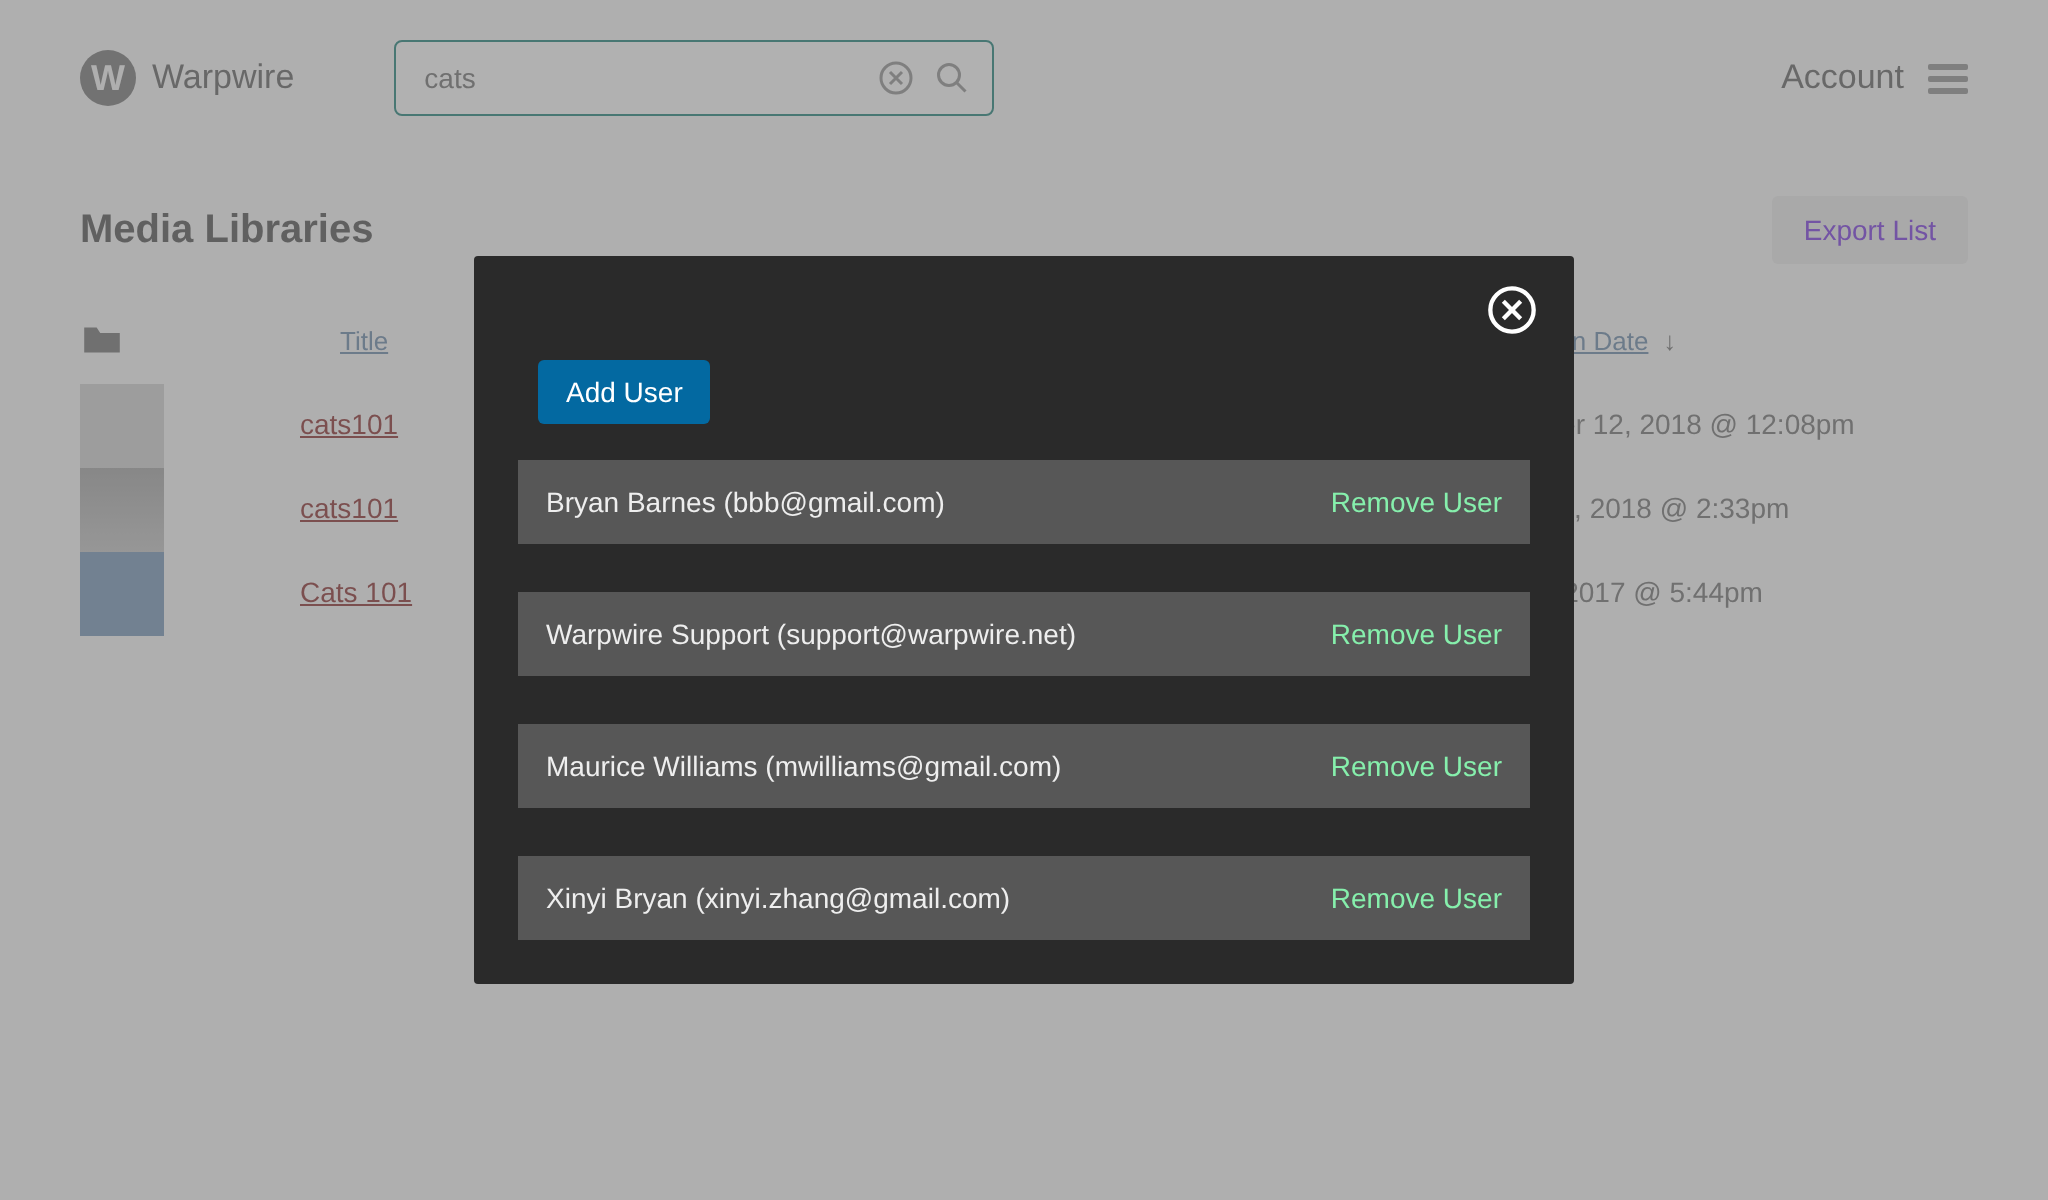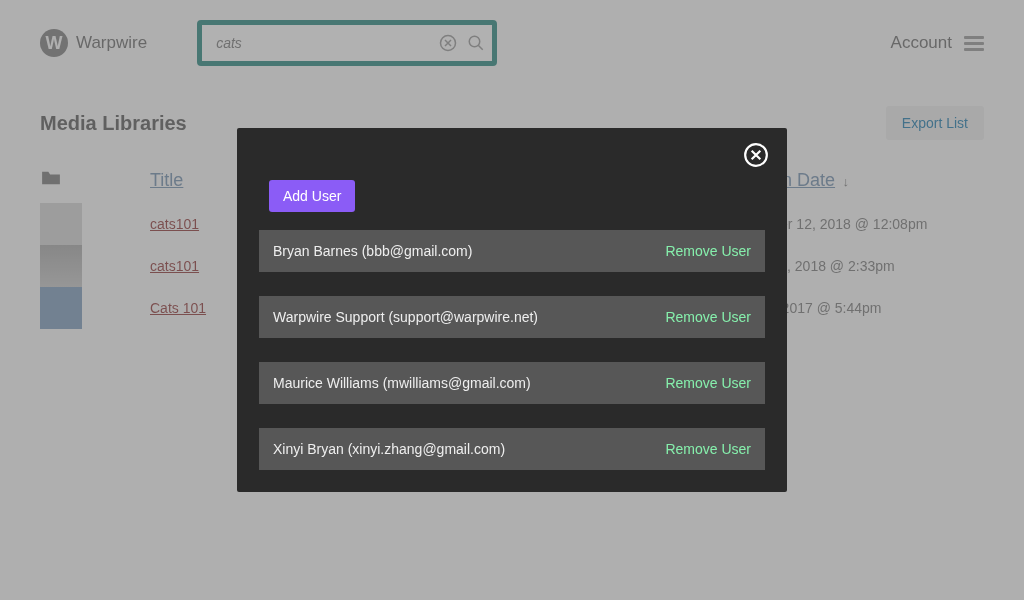--- a/index.html
+++ b/index.html
@@ -26,26 +26,25 @@
     }
     .logo-text { font-size: 17px; color: #555; font-weight: 500; }
     .search-wrap {
       position: relative;
       width: 300px;
       margin-left: 30px;
     }
     .search-input {
       width: 100%;
       padding: 10px 64px 10px 14px;
-      border: 5px solid #0f766e;
+      border: 1px solid #0f766e;
       border-radius: 4px;
       background: #f6f6f6;
       font-size: 14px;
       color: #666;
-      font-style: italic;
     }
     .search-clear, .search-icon {
       position: absolute;
       top: 50%; transform: translateY(-50%);
       color: #888;
       cursor: pointer;
     }
     .search-clear { right: 40px; }
     .search-icon { right: 12px; }
     .header-right { margin-left: auto; display: flex; align-items: center; gap: 12px; }
@@ -60,33 +59,33 @@
       display: flex;
       align-items: center;
       margin-top: 20px;
       margin-bottom: 18px;
     }
     .page-title { font-size: 20px; font-weight: 600; color: #444; }
     .export-btn {
       margin-left: auto;
       background: #e4e4e4; border: none;
       padding: 9px 16px; border-radius: 3px;
-      color: #0369a1; font-size: 14px; cursor: pointer;
+      color: #6d28d9; font-size: 14px; cursor: pointer;
     }
 
     .table-head {
       display: flex;
       padding: 12px 0;
       border-bottom: none;
     }
     .col-thumb { width: 110px; }
     .col-title { flex: 1; }
     .col-date { width: 260px; text-align: left; }
     .folder-icon { width: 22px; height: 16px; }
-    .th-link { color: #5e7ea0; text-decoration: underline; font-size: 18px; cursor: pointer; }
+    .th-link { color: #5e7ea0; text-decoration: underline; font-size: 13px; cursor: pointer; margin-left: 20px; }
     .sort-arrow { color: #666; margin-left: 3px; font-size: 13px; }
 
     .row {
       display: flex;
       align-items: center;
       height: 42px;
     }
     .thumb {
       width: 42px; height: 42px;
       background: #cbcbcb;
@@ -119,21 +118,21 @@
     .modal-head {
       display: flex;
       align-items: center;
       justify-content: space-between;
       margin-top: 30px;
       margin-bottom: 18px;
       padding: 0 10px 0 10px;
     }
     .modal-title { font-size: 17px; font-weight: 400; }
     .add-user-btn {
-      background: #8b5cf6; color: #fff;
+      background: #0369a1; color: #fff;
       border: none; padding: 8px 14px;
       border-radius: 3px; font-size: 14px;
       cursor: pointer;
     }
     .user-list { display: flex; flex-direction: column; gap: 24px; }
     .user-row {
       background: #575757;
       display: flex;
       justify-content: space-between;
       align-items: center;

